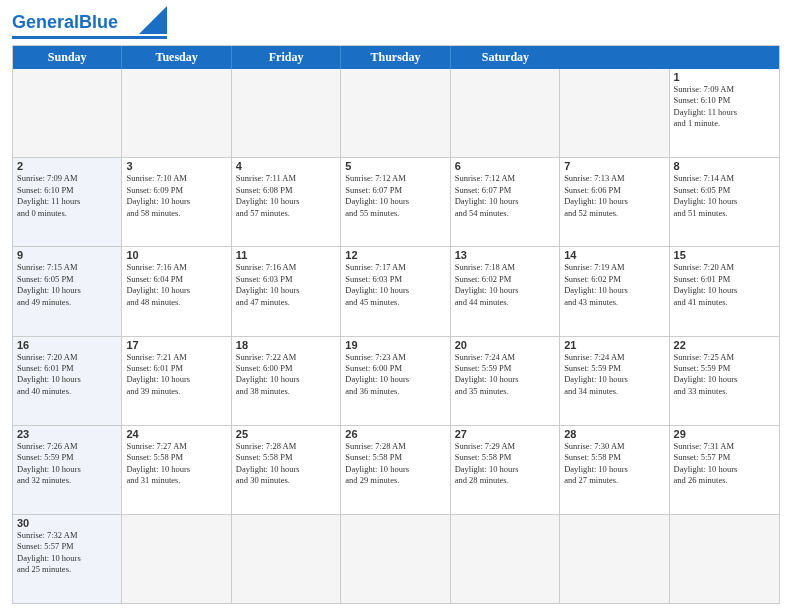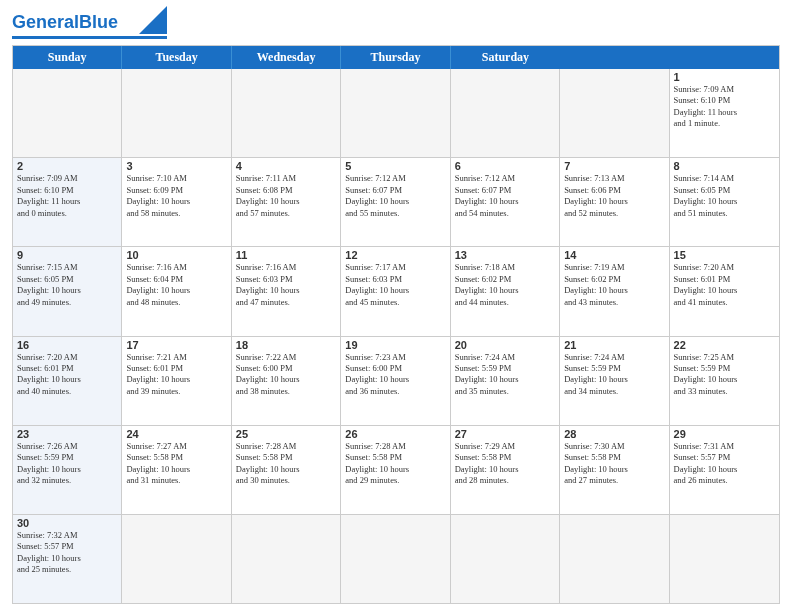--- a/index.html
+++ b/index.html
@@ -126,21 +126,21 @@
     <div class="title-block">
       <div class="month-title"></div>
       <div class="location-title"></div>
     </div>
   </div>
 
   <div class="calendar">
     <div class="day-headers">
     <div class="day-header">Sunday</div>
         <div class="day-header">Tuesday</div>
-        <div class="day-header">Wednesday</div>
+        <div class="day-header">Friday</div>
         <div class="day-header">Thursday</div>
         <div class="day-header">Saturday</div>
       </div>
     <div class="calendar-body">
     <div class="cal-row">
           <div class="cal-cell empty"></div>
           <div class="cal-cell empty"></div>
           <div class="cal-cell empty"></div>
           <div class="cal-cell empty"></div>
           <div class="cal-cell empty"></div>

